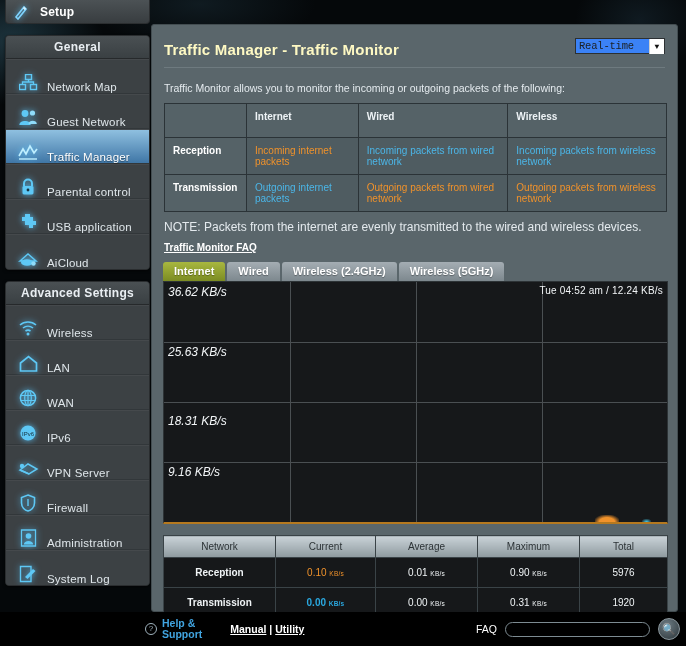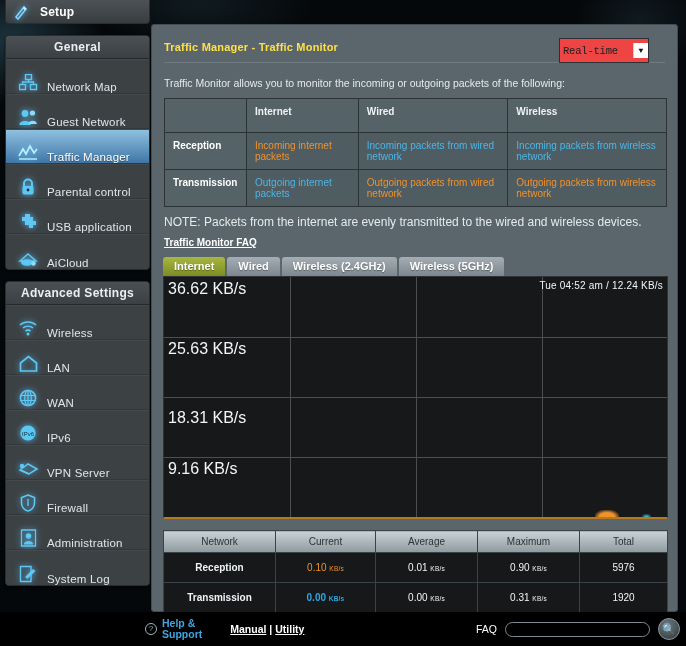--- a/index.html
+++ b/index.html
@@ -84,29 +84,29 @@
   .panel {
     position:absolute; left:151px; top:24px;
     width:527px; height:588px;
     background:#5a666b;
     border:1px solid #434d51;
     border-radius:3px;
   }
 
   .panel-title {
     margin:16px 0 4px 12px;
-    color:#fde047; font-size:11px; font-weight:bold;
+    color:#fef9c3; font-size:15px; font-weight:bold;
     letter-spacing:.2px;
   }
   .title-rule { margin:9px 12px 0 12px; height:1px; background:#6e7a7f; }
 
   .mode-select {
-    position:absolute; right:28px; top:13px;
-    width:90px; height:25px;
-    background:#ef4444; border:1px solid #2c3032;
+    position:absolute; right:12px; top:13px;
+    width:90px; height:16px;
+    background:#3b82f6; border:1px solid #2c3032;
     display:flex; align-items:center;
     font-family:"Liberation Mono", monospace;
     font-size:10.5px; color:#1c2022;
   }
   .mode-select .ms-val { padding-left:3px; flex:1; letter-spacing:-.2px; }
   .mode-select .ms-arrow {
     width:15px; height:15px; background:#fff;
     display:flex; align-items:center; justify-content:center;
     color:#111; font-size:8px;
     border-left:1px solid #cfcfcf;
@@ -155,22 +155,23 @@
     width:505px; height:243px;
     background:#16181a;
     border:1px solid #2d3336;
     border-bottom:2px solid #b5791f;
   }
   .grid-v, .grid-h { position:absolute; background:#4a4f52; }
   .grid-v { width:1px; top:0; bottom:0; }
   .grid-h { height:1px; left:0; right:0; }
   .ylab {
     position:absolute; left:4px;
-    color:#f2f5f7; font-size:16px;
+    color:#f2f5f7; font-size:12px;
     font-family:"Liberation Sans", sans-serif;
+    font-style:italic;
   }
   .stamp {
     position:absolute; right:4px; top:3px;
     color:#f2f5f7; font-size:10px; letter-spacing:.2px;
   }
   .blip-orange{
     position:absolute; width:24px; height:7px; bottom:0px; right:48px;
     background: radial-gradient(ellipse at 50% 100%, #f0922b 0%, #f0922b 45%, rgba(240,146,43,0) 80%);
   }
   .blip-cyan{

